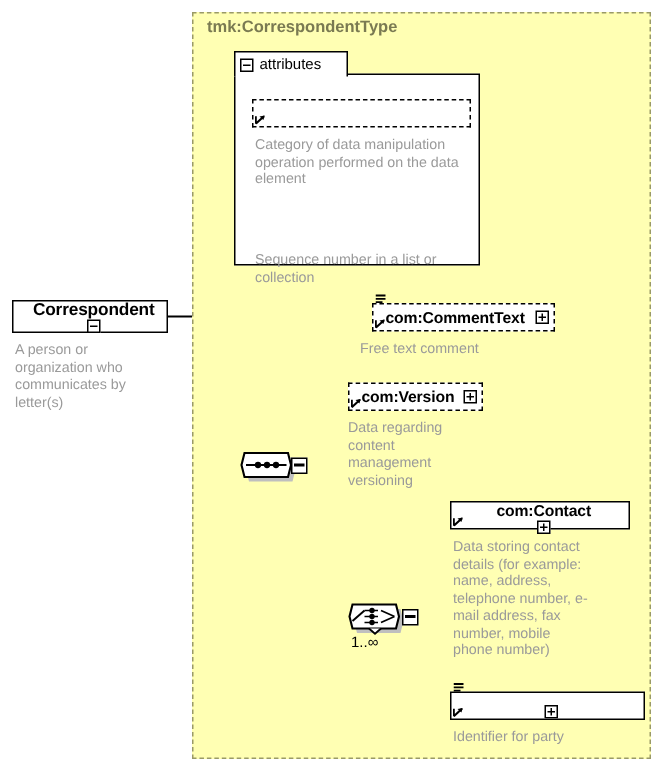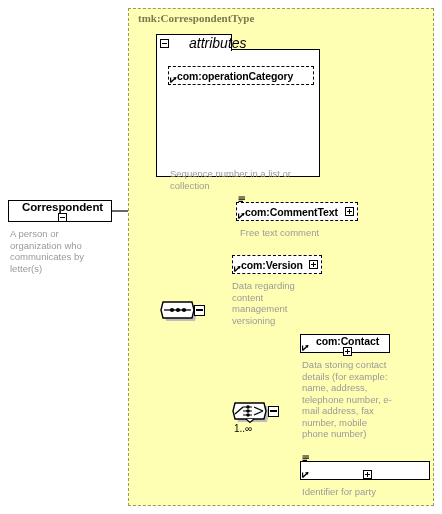--- a/index.html
+++ b/index.html
@@ -34,21 +34,20 @@
     box-sizing: border-box;
   }
   .type-title {
     position: absolute;
     left: 138px;
     top: 12px;
     font-size: 11px;
     font-weight: bold;
     color: #7a7a52;
     white-space: nowrap;
-    font-family: Liberation Serif, serif;
   }
 
   
   .attr-panel {
     position: absolute;
     left: 156px;
     top: 49px;
     width: 164px;
     height: 128px;
     background: #ffffff;
@@ -63,24 +62,23 @@
     height: 17px;
     background: #ffffff;
     border: 1.5px solid #000000;
     border-bottom: none;
     box-sizing: border-box;
     display: flex;
     align-items: center;
     padding-left: 3px;
   }
   .attr-tab-label {
-    font-size: 14px;
-    font-style: italic;
+    font-size: 10px;
     color: #000;
-    margin-left: 20px;
+    margin-left: 4px;
   }
   .plusminus {
     width: 9px;
     height: 9px;
     border: 1px solid #000;
     background: #fff;
     position: relative;
     box-sizing: border-box;
     flex: none;
   }
@@ -231,36 +229,36 @@
     <span class="plusminus"></span>
     <span class="attr-tab-label">attributes</span>
   </div>
 
   <div class="node-shadow" style="left:172px;top:73px;width:146px;height:20px;"></div>
   <div class="node dashed" style="left:168px;top:66px;width:146px;">
     <svg class="ref-arrow" viewBox="0 0 7 7">
       <path d="M0.5,6.5 L0.5,1.5 M0.5,6.5 L6,1.5" stroke="#000" stroke-width="1.4" fill="none"></path>
       <path d="M6.5,1 L3,1.6 L5.6,4 Z" fill="#000"></path>
     </svg>
-    <span class="label">com:operationCategory</span>
-  </div>
+  </div>
+  <div class="desc" style="left:170px;top:91px;width:148px;">Category of data manipulation operation performed on the data element</div>
 
   <div class="node-shadow" style="left:172px;top:140px;width:136px;height:20px;"></div>
   <div class="desc" style="left:170px;top:158px;width:148px;margin-top:10px;">Sequence number in a list or collection</div>
 
   <div class="node-shadow" style="left:12px;top:207px;width:104px;height:22px;"></div>
   <div class="node solid root-node">
     <span class="label">Correspondent</span>
     <span class="shadow-pad"></span>
     <span class="plusminus"></span>
   </div>
   <div class="desc" style="left:10px;top:228px;width:100px;">A person or organization who communicates by letter(s)</div>
 
   <div class="node-shadow" style="left:236px;top:209px;width:122px;height:20px;"></div>
-  <div class="node dashed" style="left:236px;top:202px;width:122px;">
+  <div class="node dashed" style="left:248px;top:202px;width:122px;">
     <svg class="repeat-mark" viewBox="0 0 8 9">
       <path d="M0.5,1 L7,1 M0.5,3.2 L7,3.2 M0.5,5.4 L5,5.4" stroke="#000" stroke-width="1.2" fill="none"></path>
     </svg>
     <svg class="ref-arrow" viewBox="0 0 7 7">
       <path d="M0.5,6.5 L0.5,1.5 M0.5,6.5 L6,1.5" stroke="#000" stroke-width="1.4" fill="none"></path>
       <path d="M6.5,1 L3,1.6 L5.6,4 Z" fill="#000"></path>
     </svg>
     <span class="label">com:CommentText</span>
     <span class="shadow-pad"></span>
     <span class="plusminus plus"></span>
@@ -301,21 +299,21 @@
       <circle cx="18" cy="13" r="1.8" fill="#000"></circle>
       <circle cx="18" cy="17" r="1.8" fill="#000"></circle>
       <path d="M24,9 L33,13 M24,17 L33,13" stroke="#000" stroke-width="1.2" fill="none"></path>
       <path d="M16,21 L20,24.5 L24,21" fill="#fff" stroke="#000" stroke-width="1.2"></path>
     </svg>
     <span class="mg-cap" style="left:38px;top:7.5px;"></span>
   </div>
   <div class="occurs" style="left:234px;top:423px;">1..∞</div>
 
   <div class="node-shadow" style="left:304px;top:341px;width:96px;height:20px;"></div>
-  <div class="node solid" style="left:300px;top:334px;width:90px;">
+  <div class="node solid" style="left:300px;top:334px;width:120px;">
     <svg class="ref-arrow" viewBox="0 0 7 7">
       <path d="M0.5,6.5 L0.5,1.5 M0.5,6.5 L6,1.5" stroke="#000" stroke-width="1.4" fill="none"></path>
       <path d="M6.5,1 L3,1.6 L5.6,4 Z" fill="#000"></path>
     </svg>
     <span class="label">com:Contact</span>
     <span class="shadow-pad"></span>
     <span class="plusminus plus"></span>
   </div>
   <div class="desc" style="left:302px;top:359px;width:90px;">Data storing contact details (for example: name, address, telephone number, e-mail address, fax number, mobile phone number)</div>
 

